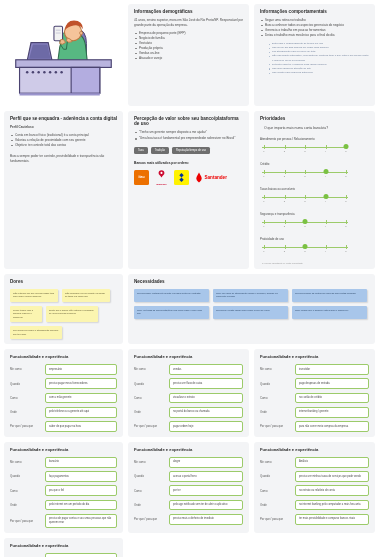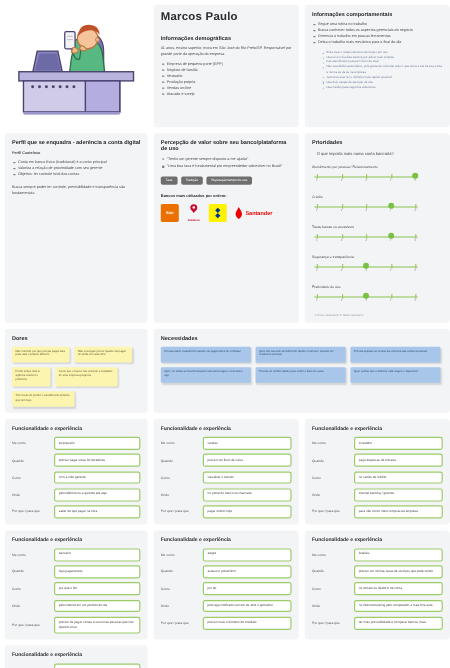--- a/index.html
+++ b/index.html
@@ -114,21 +114,20 @@
           <circle cx="42" cy="64" r="1.3"></circle>
             <circle cx="48" cy="64" r="1.3"></circle>
           <circle cx="54" cy="64" r="1.3"></circle>
         </g>
 
         <rect x="10" y="86" width="84" height="2.4" fill="#9b95cd"></rect>
       </svg>
     </div>
 
     <div class="panel">
-      <div class="persona-name">Marcos Paulo</div>
       <div class="sec-title">Informações demográficas</div>
       <div class="body-txt">41 anos, ensino superior, mora em São José do Rio Preto/SP. Responsável por grande parte da operação da empresa.</div>
       <ul class="bul">
         <li>Empresa de pequeno porte (EPP)</li>
         <li>Negócio de família</li>
         <li>Vestuário</li>
         <li>Produção própria</li>
         <li>Vendas on-line</li>
         <li>Atacado e varejo</li>
       </ul>

